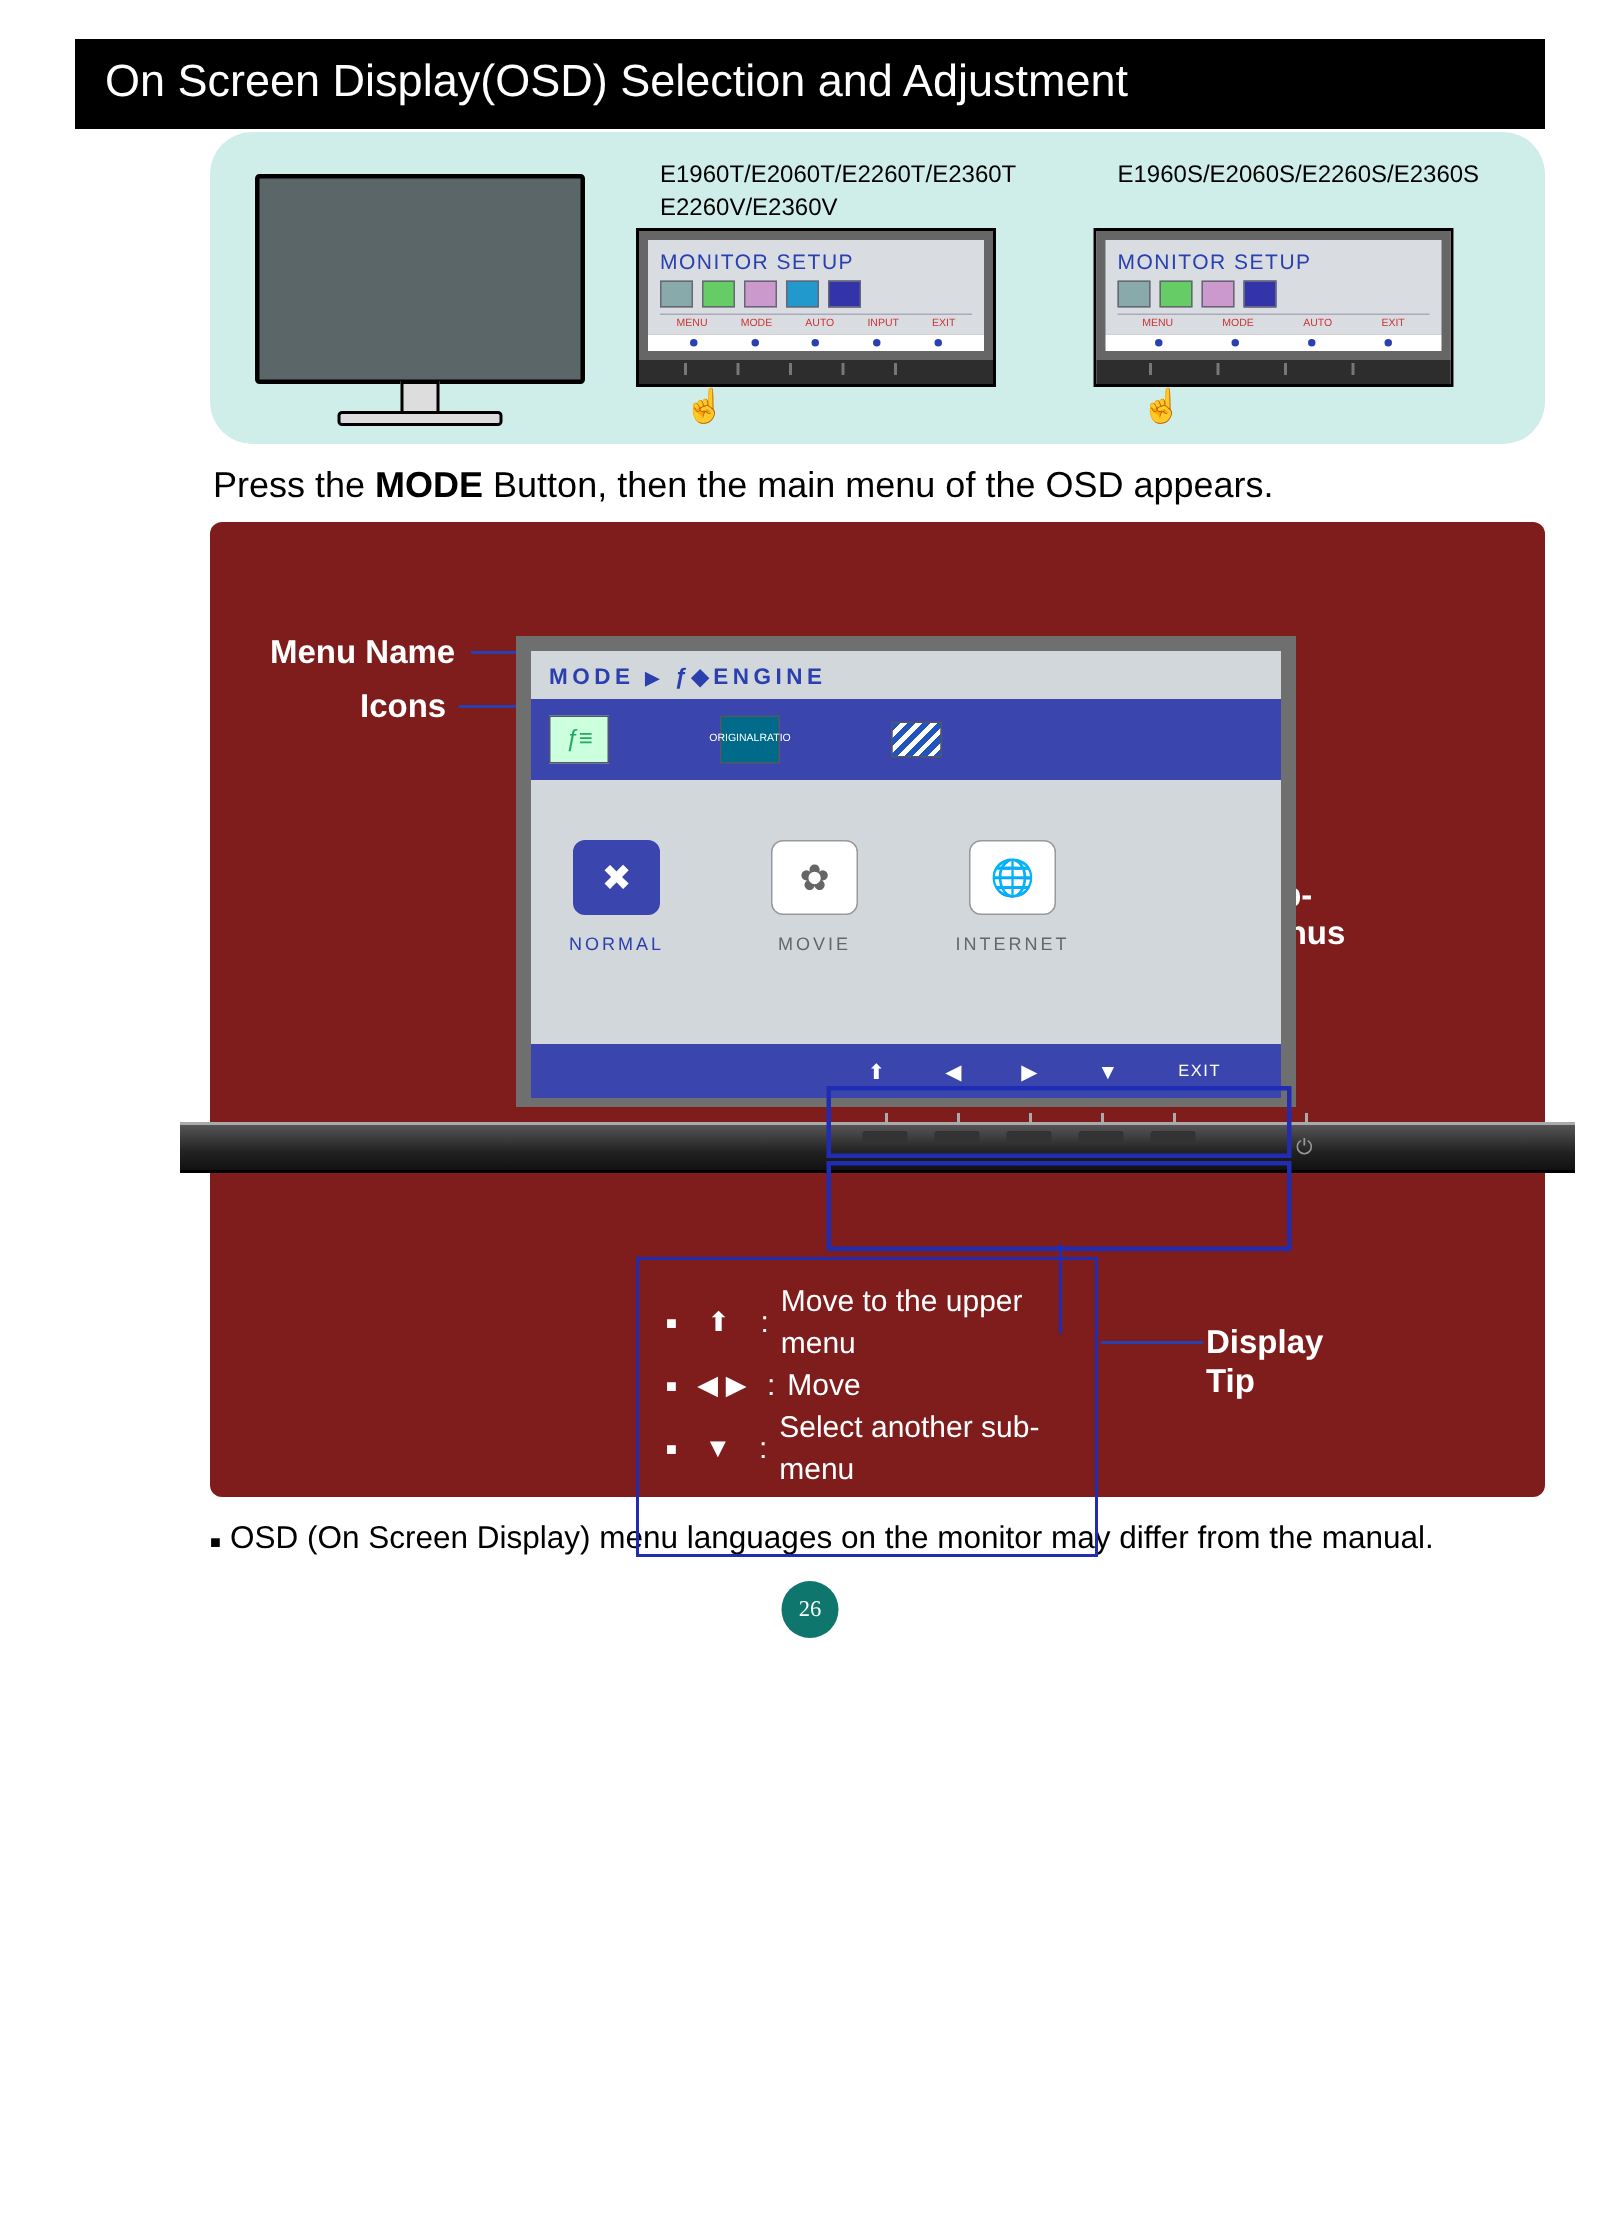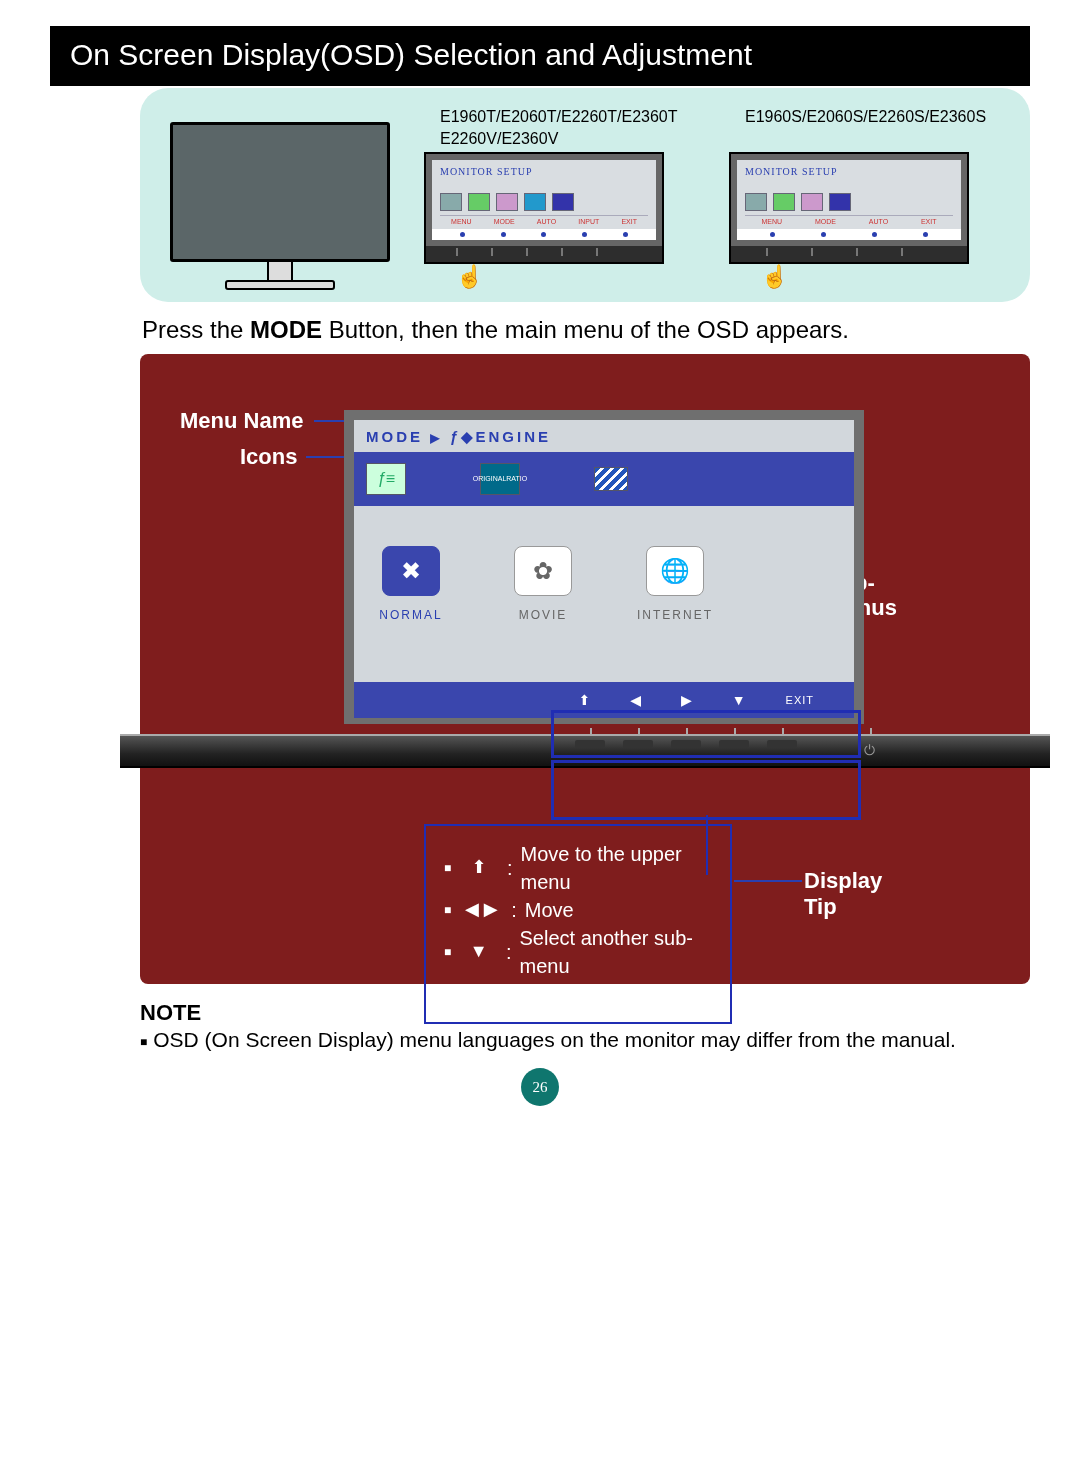--- a/index.html
+++ b/index.html
@@ -13,42 +13,42 @@
   .blank-monitor { position: relative; width: 220px; }
   .blank-monitor .screen { width: 220px; height: 140px; border: 3px solid #000; background: #5b6668; border-radius: 3px; }
   .blank-monitor .stand-neck { width: 26px; height: 22px; background: #ddd; border: 2px solid #000; margin: -2px auto 0; }
   .blank-monitor .stand-base { width: 110px; height: 10px; background: #ddd; border: 2px solid #000; margin: -2px auto 0; border-radius: 3px; }
 
   .model-col { flex: 1; }
   .model-label { font-size: 16px; color: #000; margin-bottom: 4px; margin-left: 16px; }
   .osd-mini { border: 2px solid #000; background: #fff; width: 240px; margin-top: 4px; }
   .osd-mini .bezel { background: #666; padding: 6px; }
   .osd-mini .scr { background: #d9dde1; padding: 6px 8px 2px; }
-  .osd-mini .hdr { font-size: 10px; letter-spacing: 1px; color: #2a3fb0; margin-bottom: 16px; font-family: Liberation Serif, serif; }
+  .osd-mini .hdr { font-size: 14px; letter-spacing: 1px; color: #2a3fb0; margin-bottom: 5px; }
   .osd-mini .icons-row { display:flex; gap:6px; margin-bottom:4px; }
   .osd-mini .icon-sq { width:22px; height:18px; background:#8aa; border:1px solid #667; }
   .osd-mini .btn-row { display:flex; justify-content:space-around; font-size:7px; color:#c33; padding:2px 0; border-top:1px solid #aab; }
   .osd-mini .dots { display:flex; justify-content:space-around; padding:3px 10px; background:#fff; }
   .osd-mini .dot { width:5px; height:5px; background:#2a3fb0; border-radius:50%; }
   .phys-row { background:#2d2d2d; height:16px; position:relative; }
   .phys-row .tick { position:absolute; top:2px; width:2px; height:8px; background:#777; }
   .hand { font-size: 22px; text-align:left; padding-left:32px; }
 
   .press-line { font-size: 24px; padding: 14px 0 10px 92px; }
 
   .panel-black { background: #7f1d1d; border-radius: 8px; margin-left: 90px; padding: 56px 46px 26px 46px; position: relative; }
   .osd-area { position: relative; }
   .label-menu, .label-icons { position:absolute; color:#fff; font-weight:bold; font-size:22px; }
   .label-menu { left: -6px; top: -2px; }
   .label-icons { left: 54px; top: 34px; }
   .line-menu, .line-icons { position:absolute; height:2px; background:#2a3fb0; }
   .line-menu { left: 128px; top: 10px; width: 30px; }
   .line-icons { left: 120px; top: 46px; width: 38px; }
 
-  .big-osd-wrap { margin-left: 158px; width: 520px; position:relative; }
+  .big-osd-wrap { margin-left: 158px; width: 520px; position:relative;margin-top:20px; }
   .bezel-big { background:#6f6f6f; padding:10px 10px 6px; }
   .scr-big { background:#d2d7dc; }
   .mode-title-row { background:#d2d7dc; color:#2a3fb0; font-size:15px; letter-spacing:3px; padding:8px 12px 6px; font-weight:bold; }
   .mode-title-row .arrow-sm { font-size:12px; }
   .tabs-row { background:#3a46ad; height:54px; display:flex; align-items:center; padding-left:12px; gap:74px; }
   .tab-ic { width:40px; height:32px; background:#cfd; border:1px solid #556; display:flex; align-items:center; justify-content:center; font-style:italic; color:#2a6; font-size:16px;}
   .tab-ic.ratio { background:#006a8a; color:#fff; font-size:7px; letter-spacing:0; font-style:normal; line-height:1.1; text-align:center;}
   .sub-area { padding: 40px 12px 60px 12px; display:flex; gap:42px; }
   .sub-item { text-align:center; width:90px; }
   .sub-ic { width:58px; height:50px; border:1px solid #999; background:#fff; border-radius:8px; margin:0 auto 12px; display:flex; align-items:center; justify-content:center; font-size:24px; color:#666;}
@@ -267,21 +267,20 @@
 
       <div class="label-btn"><span style="white-space:pre-line">Display
 Tip</span></div>
       <div class="line-btn"></div>
 
       <div style="height:190px"></div>
     </div>
   </div>
 
   <div class="note-block">
-    <div class="note-hdr">NOTE</div>
     <div class="note-li">
         <span style="font-size:12px; line-height:28px;">■</span>
         <span>OSD (On Screen Display) menu languages on the monitor may differ from the manual.</span>
       </div>
   </div>
 
   <div class="pagenum">26</div>
 </div>
 
 </body></html>

